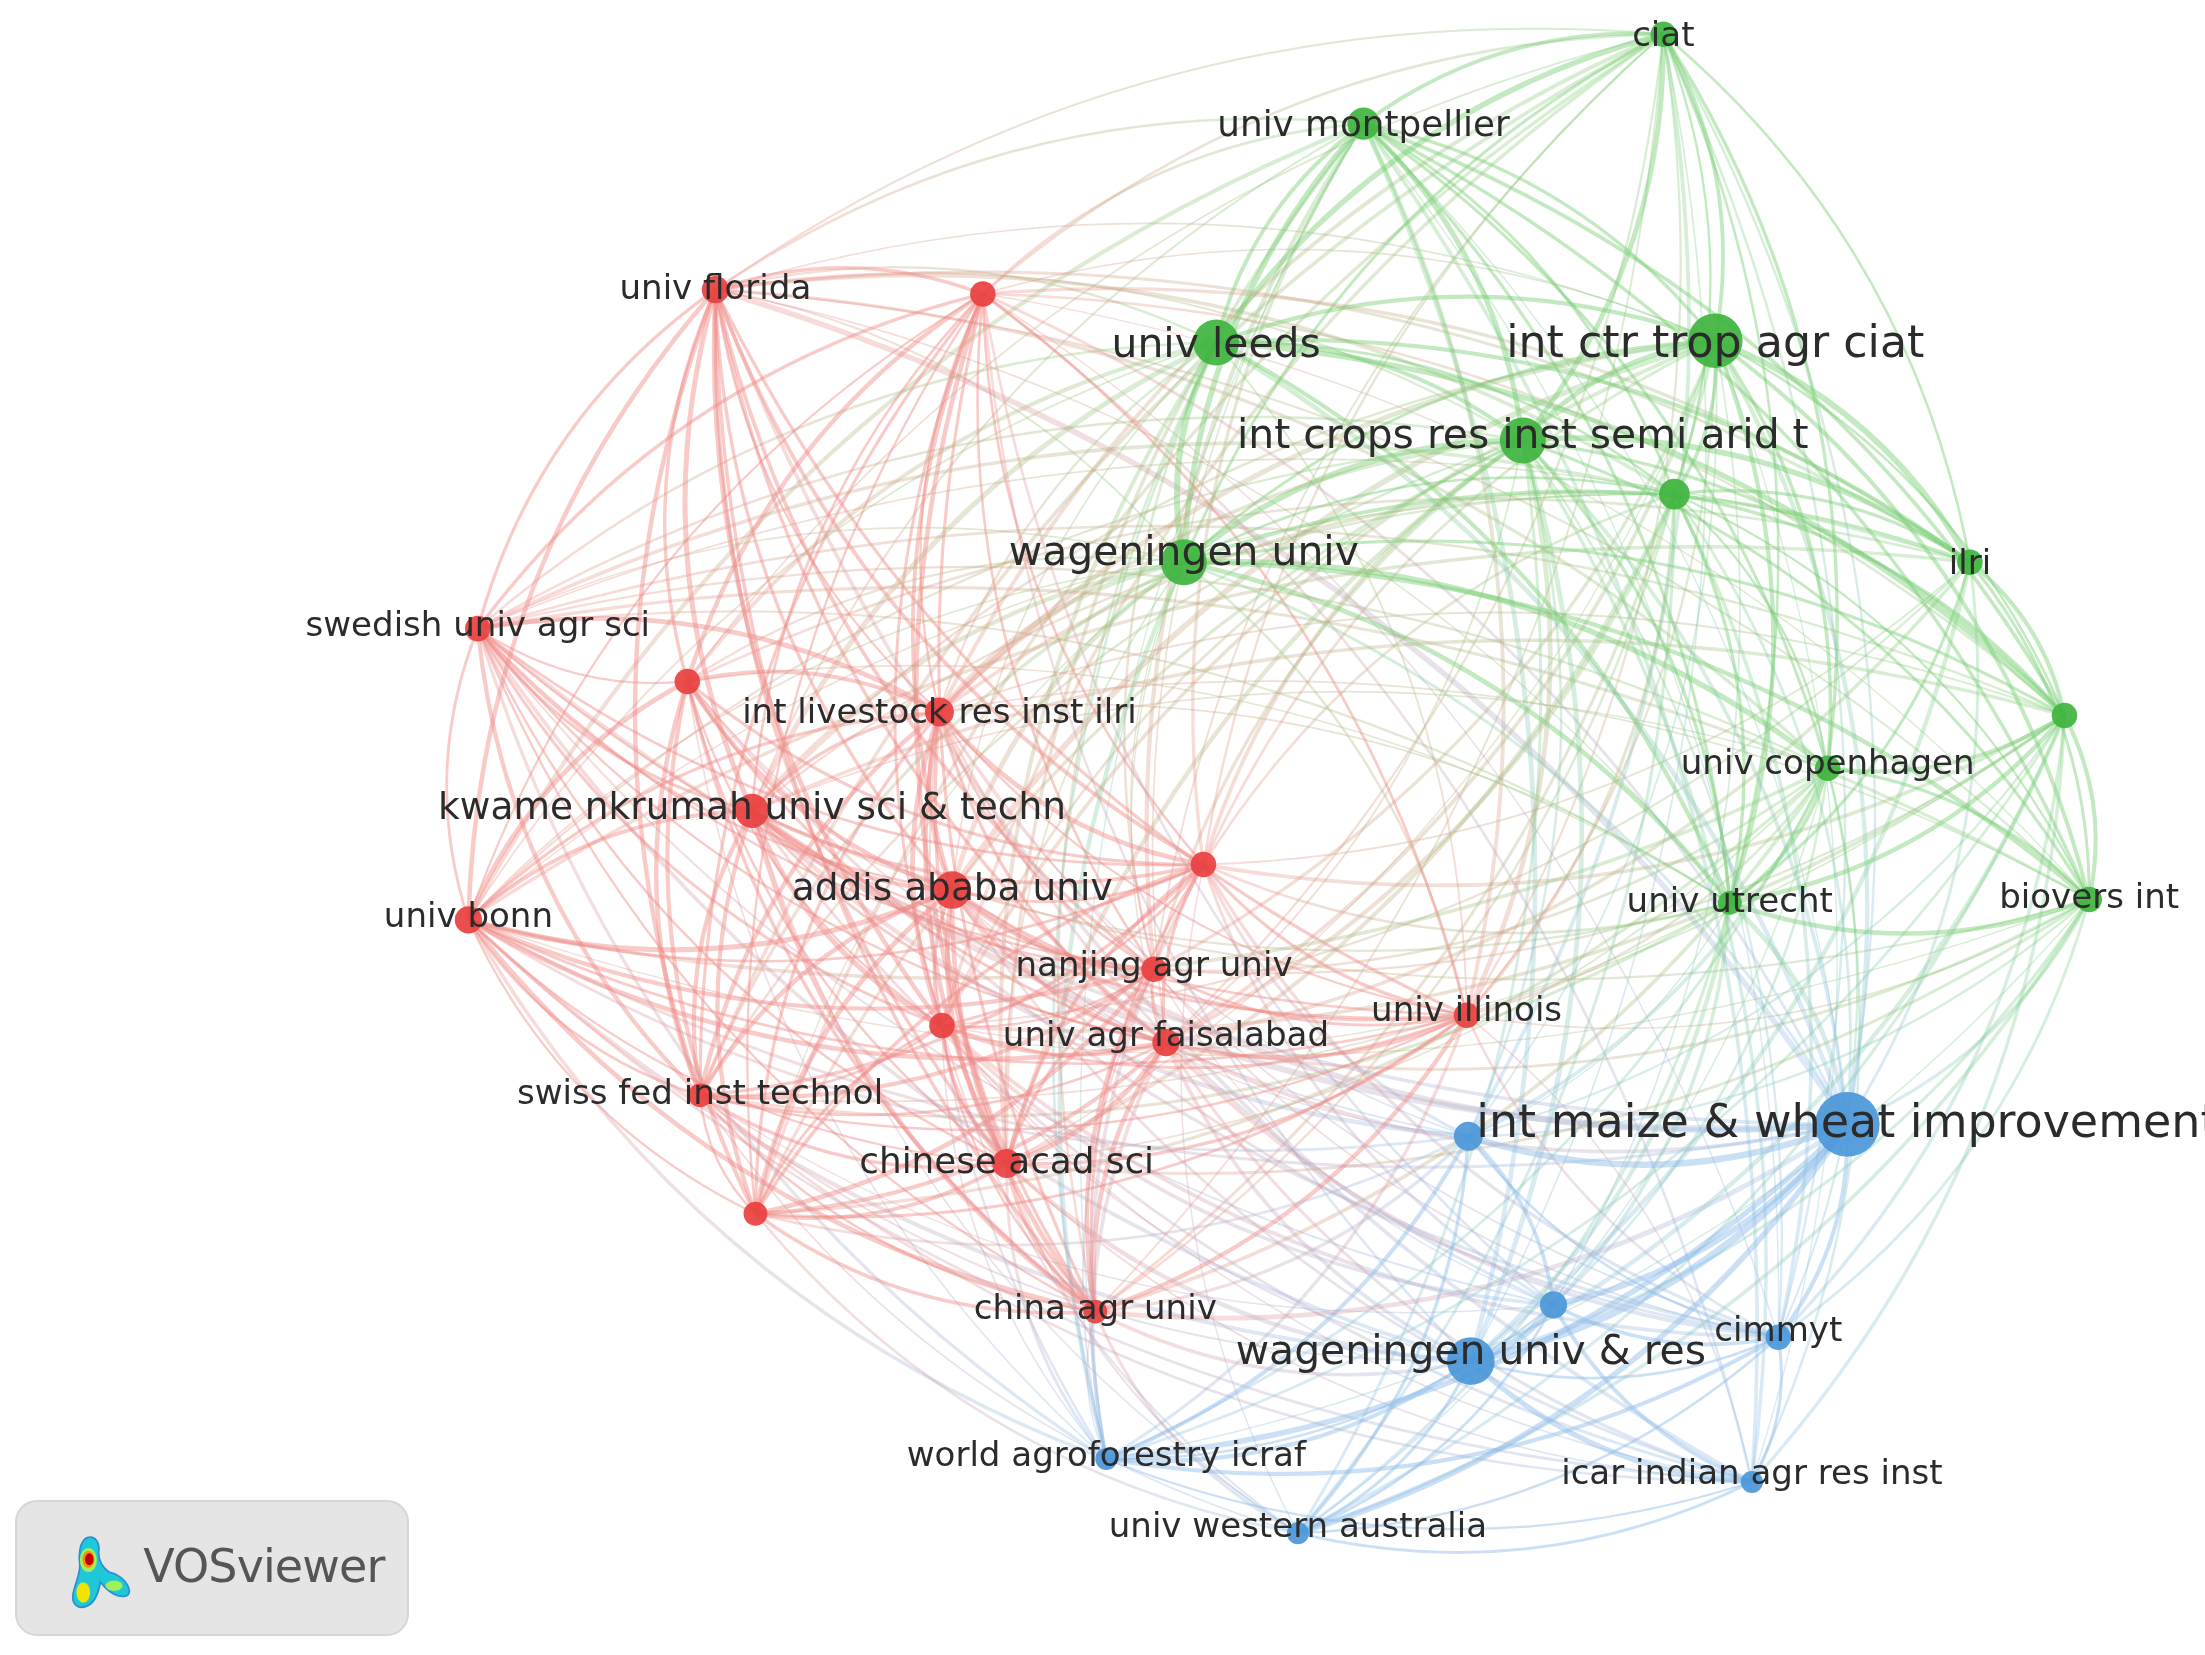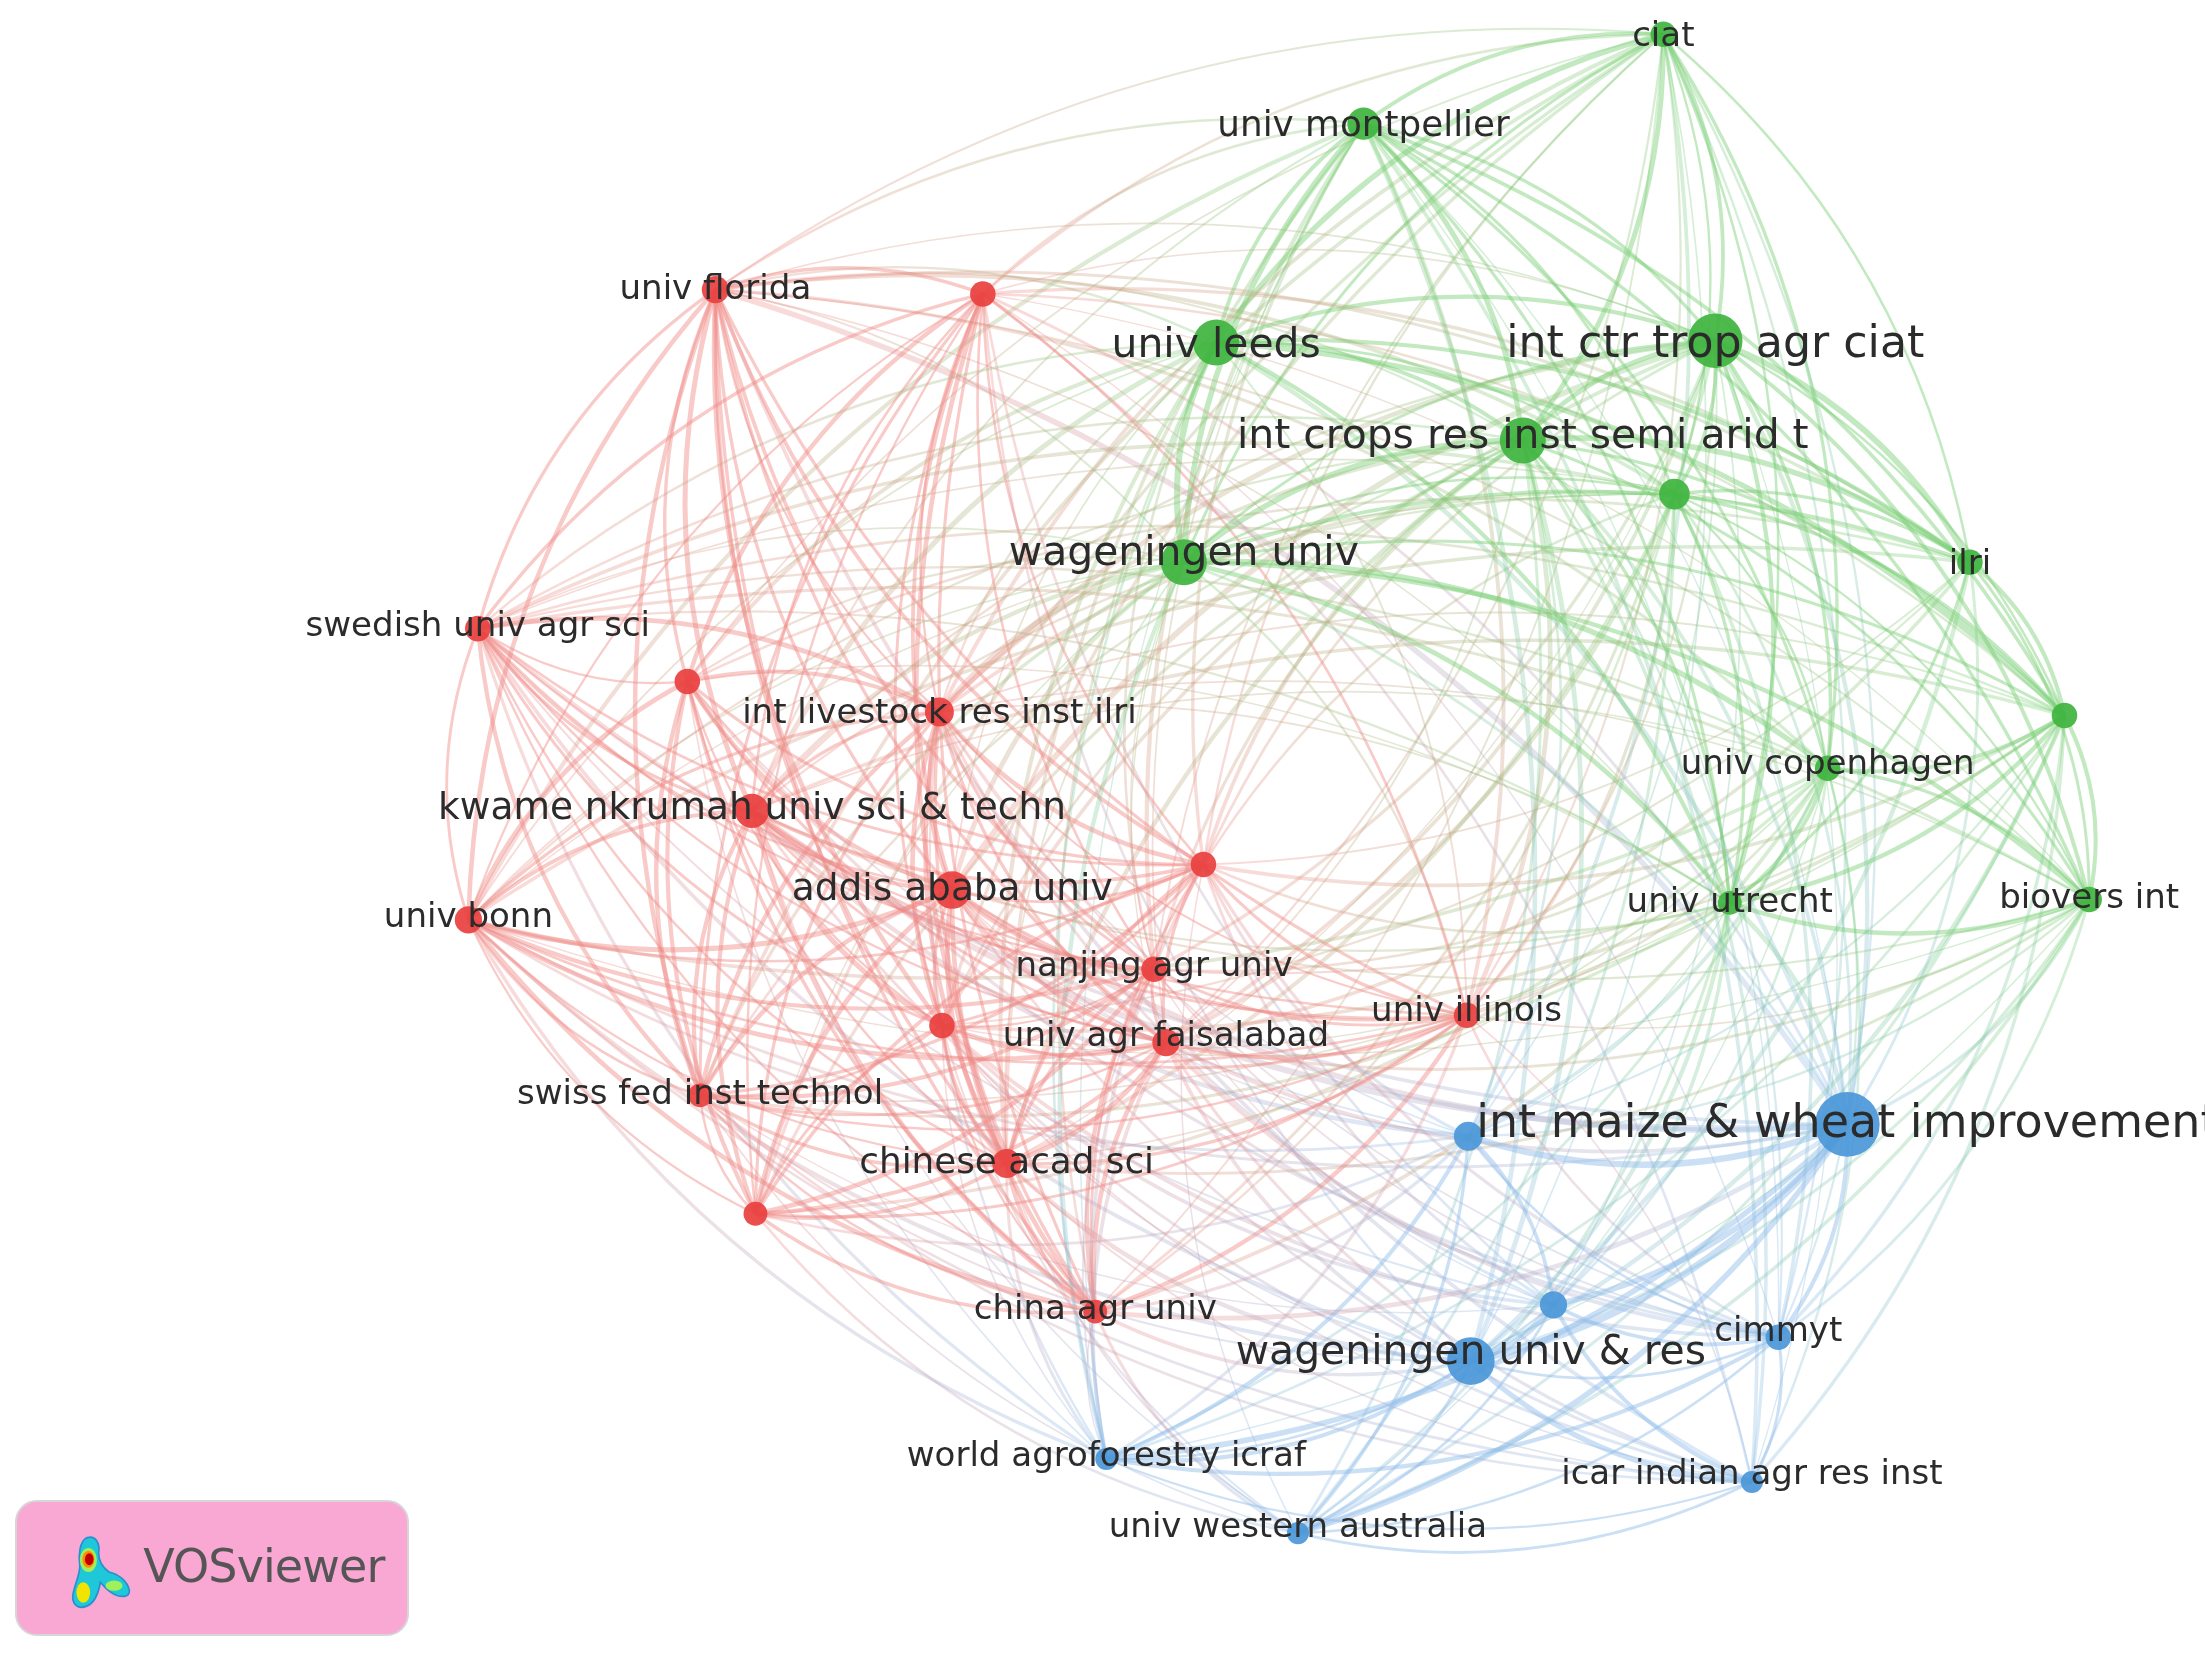--- a/index.html
+++ b/index.html
@@ -1,21 +1,21 @@
 <!DOCTYPE html>
 <html style="font-size:13.6px"><head>
 <meta charset="utf-8">
 <style>
   html, body { margin: 0; padding: 0; background: #ffffff; }
   body { width: 2205px; height: 1655px; position: relative; overflow: hidden; font-family: "DejaVu Sans", "Liberation Sans", sans-serif; }
   #network { position: absolute; left: 0; top: 0; width: 2205px; height: 1655px; }
   .node-label { font-family: "DejaVu Sans", "Liberation Sans", sans-serif; fill: #2b2b2b; paint-order: stroke; stroke: rgba(255,255,255,0.0); }
   .vos-logo {
     position: absolute; left: 15.3px; top: 1500px; width: 394px; height: 136px;
-    border: 2.6px solid #d6d6d6; border-radius: 22px; background: #f9a8d4;
+    border: 2.6px solid #d6d6d6; border-radius: 22px; background: #e5e5e5;
     box-sizing: border-box; display: flex; align-items: center;
   }
   .vos-logo .logo-mark { position: absolute; left: 44px; top: 29px; width: 77px; height: 82px; }
   .vos-logo .logo-text { position: absolute; left: 126px; top: 37px; font-size: 46px; color: #555555; font-family: "DejaVu Sans", "Liberation Sans", sans-serif; letter-spacing: -0.9px; }
 </style>
 </head>
 <body>
 
 <svg id="network" xmlns="http://www.w3.org/2000/svg" width="2205" height="1655" viewBox="0 0 2589 1943">
   <g id="edges">

